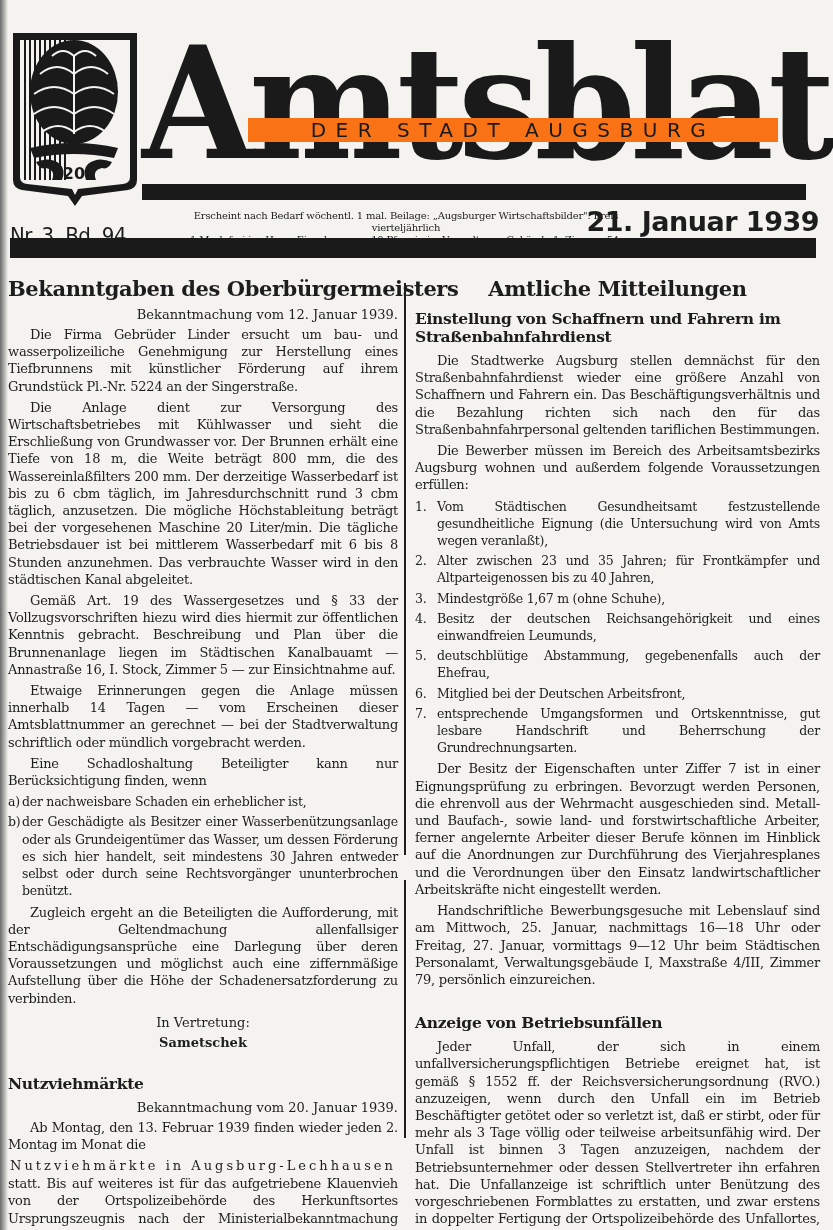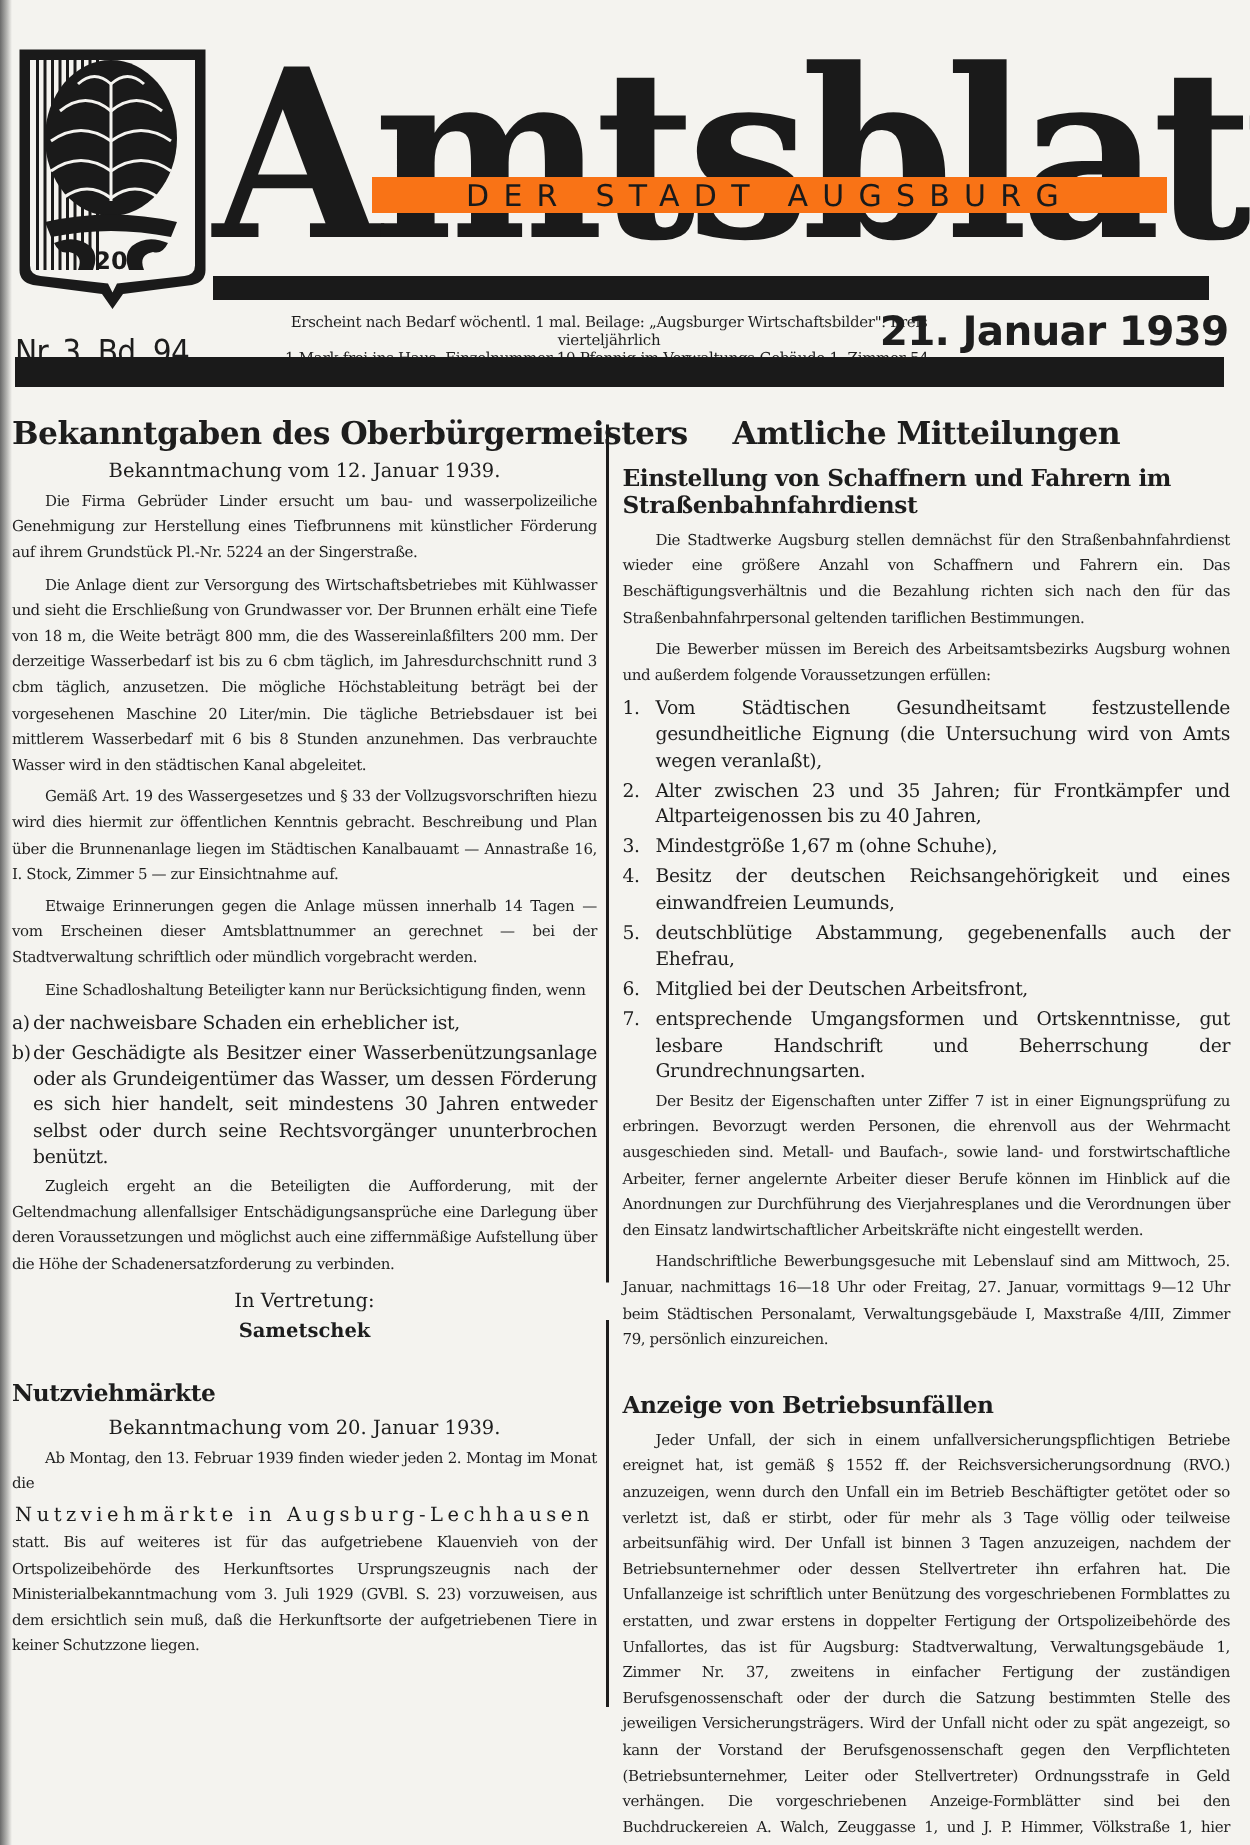--- a/index.html
+++ b/index.html
@@ -59,23 +59,23 @@
       font-family: "DejaVu Serif", serif; font-weight: bold;
       font-size: 21px; line-height: 34px; letter-spacing: -0.4px;
       white-space: nowrap; margin: 0;
     }
     .col-left .section-title { text-align: left; }
     .col-right .section-title { text-align: center; }
     .article-head {
       font-family: "DejaVu Serif", serif; font-weight: bold;
       font-size: 15.5px; line-height: 18px; margin: 4px 0 6px 0; letter-spacing: -0.3px;
     }
-    .notice-date { text-align: center; font-size: 13px; line-height: 18px; margin: 0 0 2px 0; }
+    .notice-date { text-align: right; font-size: 13px; line-height: 18px; margin: 0 0 2px 0; }
     p.body {
-      font-size: 10px; line-height: 17.2px; text-align: justify;
+      font-size: 13px; line-height: 17.2px; text-align: justify;
       margin: 0 0 4px 0; text-indent: 22px; letter-spacing: -0.25px;
     }
     p.body.noindent { text-indent: 0; }
     .sig-label { text-align: center; font-size: 13px; line-height: 20px; margin: 6px 0 0 0; }
     .sig-name { text-align: center; font-weight: bold; font-size: 13px; line-height: 20px; margin: 0; }
     .cond-list { margin: 0 0 4px 0; padding: 0; list-style: none; }
     .cond-list li {
       display: flex; font-size: 12.5px; line-height: 17.2px; margin: 0 0 3px 0;
       letter-spacing: -0.25px;
     }

